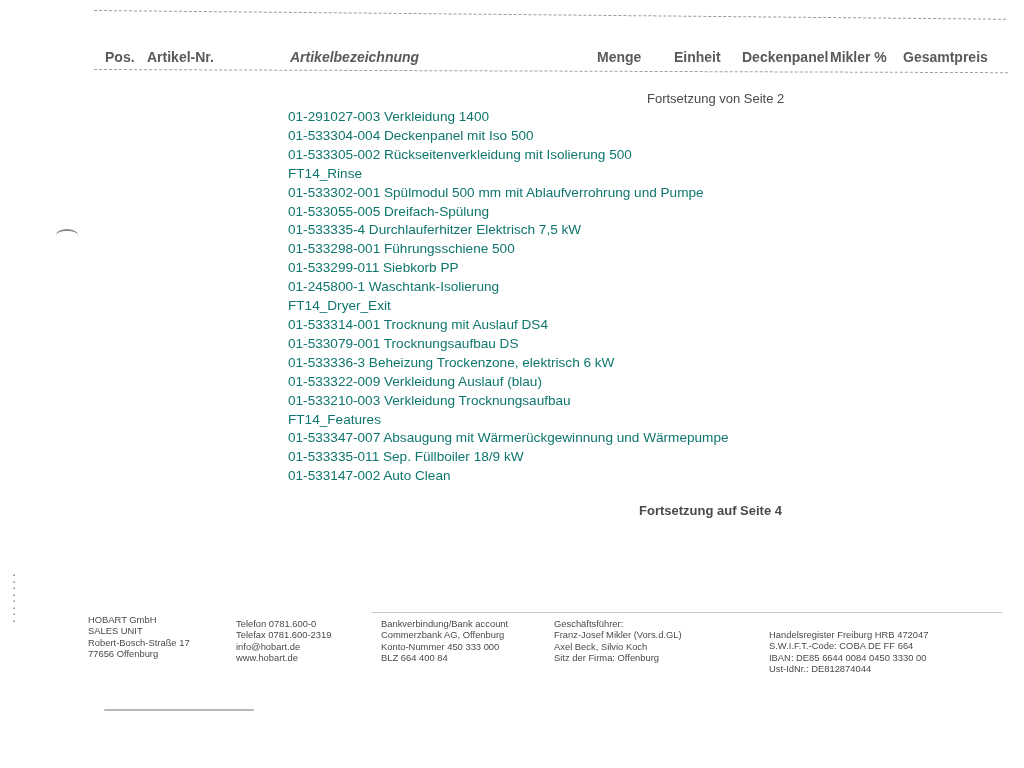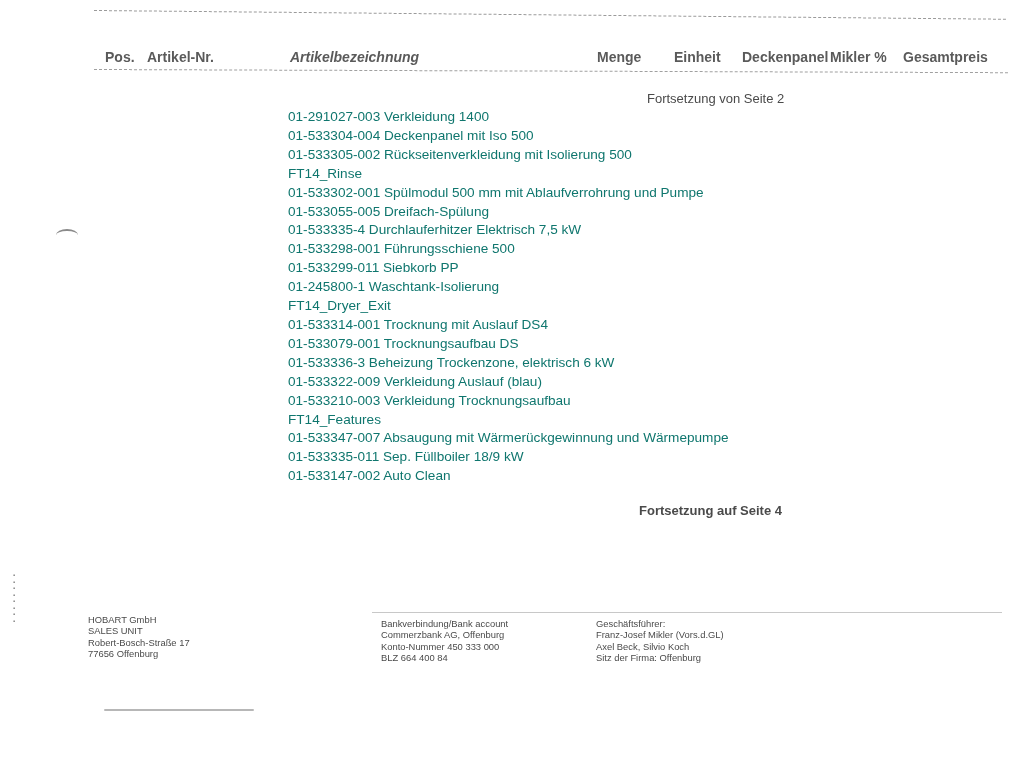--- a/index.html
+++ b/index.html
@@ -116,21 +116,21 @@
     position: absolute;
     font-size: 9.4px;
     line-height: 11.4px;
     color: #4a4a4a;
     white-space: nowrap;
   }
   .footer-col div { white-space: nowrap; }
   .fc-company { left: 88px; top: 614px; }
   .fc-contact { left: 236px; top: 618px; }
   .fc-bank { left: 381px; top: 618px; }
-  .fc-mgmt { left: 554px; top: 618px; margin-left: 42px; }
+  .fc-mgmt { left: 554px; top: 618px; }
   .fc-reg { left: 769px; top: 629px; }
 
   .bottom-smudge {
     position: absolute;
     left: 104px;
     top: 709px;
     width: 150px;
     height: 0;
     border-top: 2px solid #9a9a9a;
     opacity: 0.7;
@@ -189,30 +189,42 @@
 
   <div class="footer-rule"></div>
 
   <div class="footer-col fc-company">
     <div>HOBART GmbH</div>
     <div>SALES UNIT</div>
     <div>Robert-Bosch-Straße 17</div>
     <div>77656 Offenburg</div>
   </div>
 
+  <div class="footer-col fc-contact">
+    <div>Telefon 0781.600-0</div>
+    <div>Telefax 0781.600-2319</div>
+    <div>info@hobart.de</div>
+    <div>www.hobart.de</div>
+  </div>
 
   <div class="footer-col fc-bank">
     <div>Bankverbindung/Bank account</div>
     <div>Commerzbank AG, Offenburg</div>
     <div>Konto-Nummer 450 333 000</div>
     <div>BLZ 664 400 84</div>
   </div>
 
   <div class="footer-col fc-mgmt">
     <div>Geschäftsführer:</div>
     <div>Franz-Josef Mikler (Vors.d.GL)</div>
     <div>Axel Beck, Silvio Koch</div>
     <div>Sitz der Firma: Offenburg</div>
   </div>
 
+  <div class="footer-col fc-reg">
+    <div>Handelsregister Freiburg HRB  472047</div>
+    <div>S.W.I.F.T.-Code: COBA DE FF 664</div>
+    <div>IBAN: DE85 6644 0084 0450 3330 00</div>
+    <div>Ust-IdNr.: DE812874044</div>
+  </div>
 
   <div class="bottom-smudge"></div>
 </div>
 
 </body></html>

